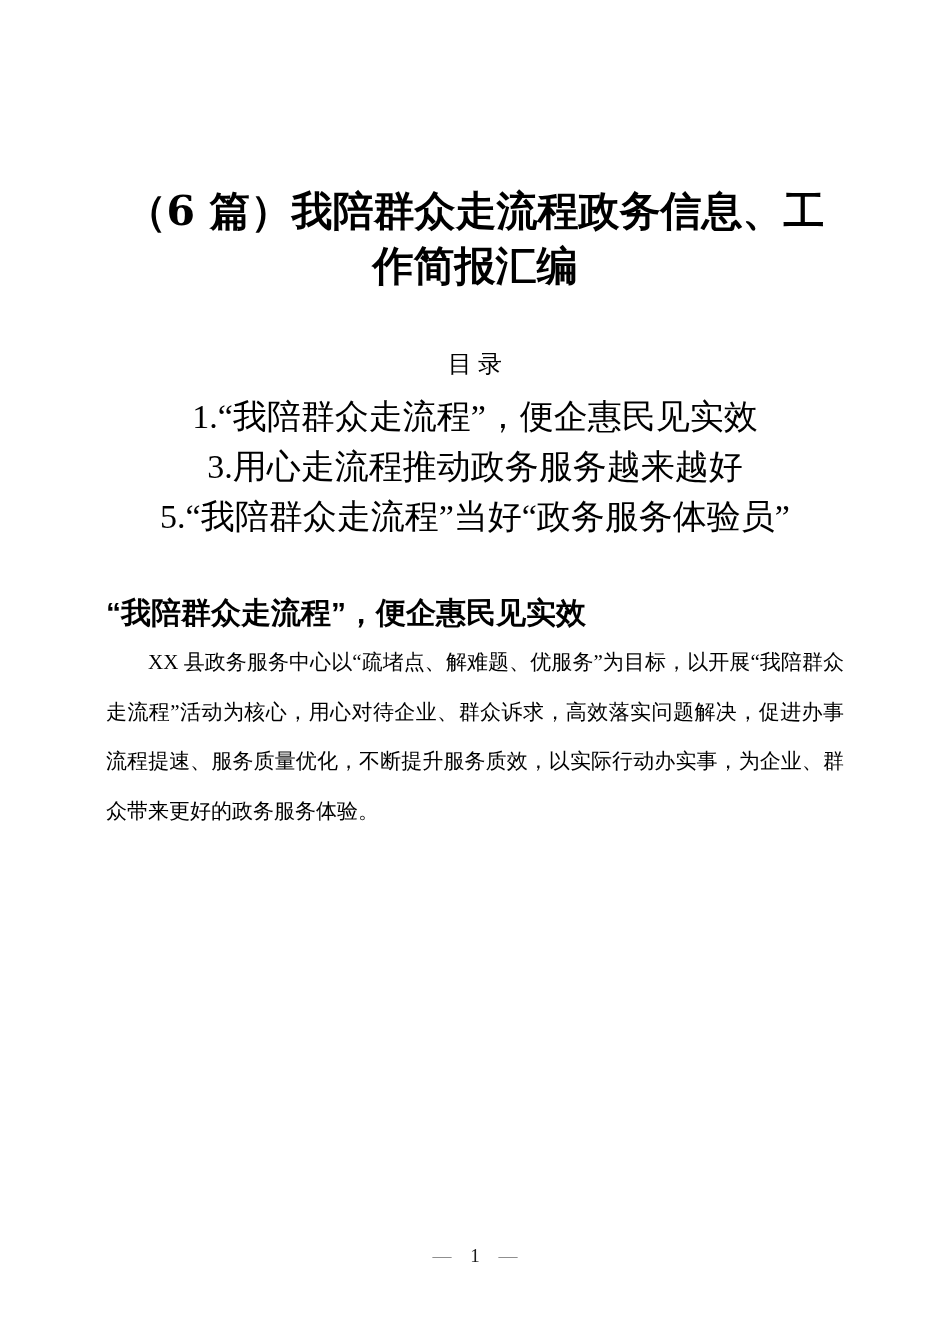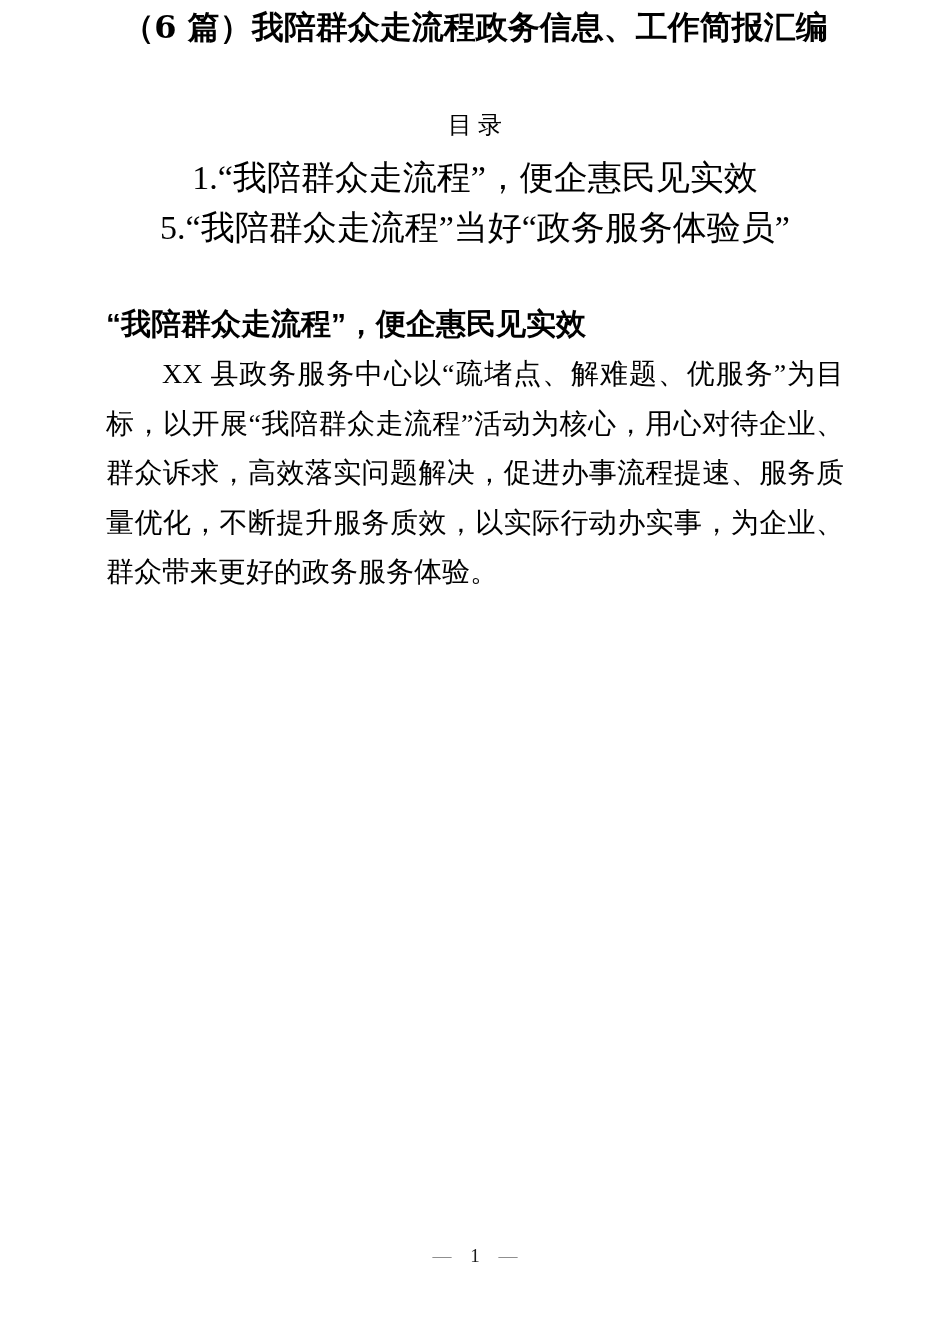--- a/index.html
+++ b/index.html
@@ -11,21 +11,22 @@
     position: relative;
     width: 950px;
     height: 1344px;
     background: #ffffff;
     overflow: hidden;
     color: #000000;
     font-family: "Liberation Serif", "DejaVu Serif", serif;
   }
   .doc-title {
     margin: 0 106px;
-    font-size: 32px;
+    padding-top: 184px;
+    font-size: 41px;
     line-height: 55px;
     font-weight: bold;
     text-align: center;
     font-family: "DejaVu Serif", "Liberation Serif", serif;
   }
   .toc {
     margin-top: 56px;
   }
   .toc-heading {
     text-align: center;
@@ -48,21 +49,21 @@
     font-size: 30px;
     line-height: 34px;
     font-weight: bold;
     font-family: "Liberation Sans", "DejaVu Sans", sans-serif;
   }
   .article-body {
     margin-top: 8px;
   }
   .para {
     margin: 0 106px;
-    font-size: 28px;
+    font-size: 21px;
     line-height: 49.5px;
     text-align: justify;
     text-indent: 2em;
   }
   .page-footer {
     position: absolute;
     top: 1244px;
     left: 0;
     width: 100%;
     text-align: center;
@@ -81,20 +82,21 @@
 <body>
 
 <div class="page">
 
   <h1 class="doc-title">（6 篇）我陪群众走流程政务信息、工作简报汇编</h1>
 
   <div class="toc">
     <h2 class="toc-heading">目 录</h2>
     <div class="toc-list">
       <div class="toc-item">1.“我陪群众走流程”，便企惠民见实效</div>
+      <div class="toc-item">3.用心走流程推动政务服务越来越好</div>
       <div class="toc-item">5.“我陪群众走流程”当好“政务服务体验员”</div>
     </div>
   </div>
 
   <div class="article">
     <h2 class="article-heading">“我陪群众走流程”，便企惠民见实效</h2>
     <div class="article-body">
       <p class="para">XX 县政务服务中心以“疏堵点、解难题、优服务”为目标，以开展“我陪群众走流程”活动为核心，用心对待企业、群众诉求，高效落实问题解决，促进办事流程提速、服务质量优化，不断提升服务质效，以实际行动办实事，为企业、群众带来更好的政务服务体验。</p>
     </div>
   </div>

